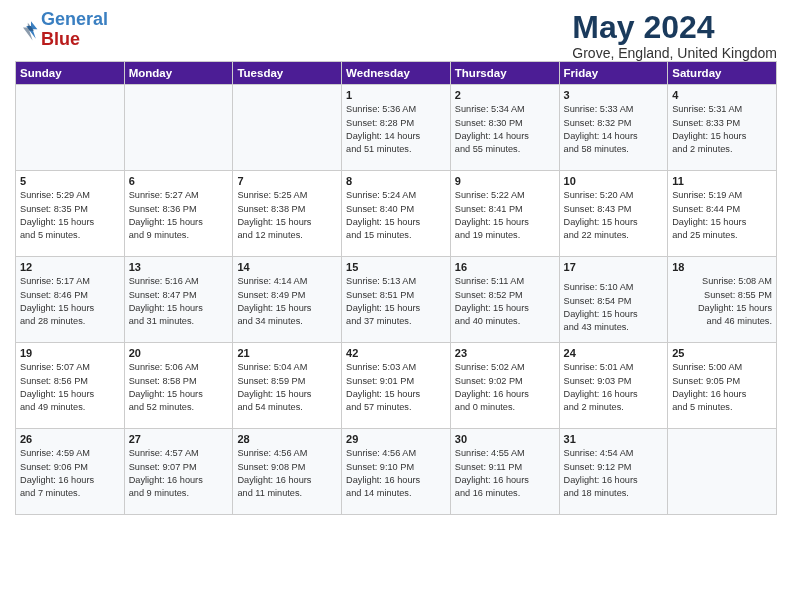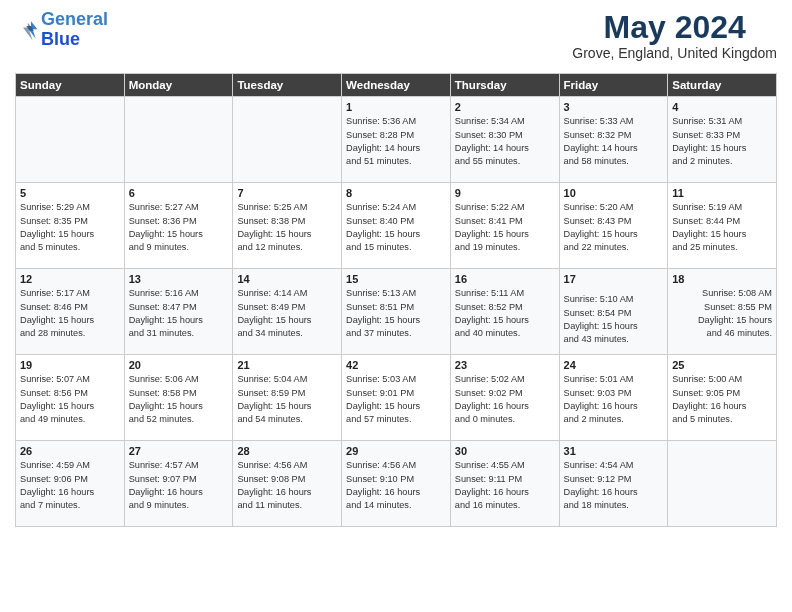--- a/index.html
+++ b/index.html
@@ -11,60 +11,60 @@
       overflow: hidden;
     }
     .container {
       width: 792px;
       padding: 10px 15px 8px 15px;
     }
     .header-row {
       display: flex;
       justify-content: space-between;
       align-items: flex-start;
-      margin-bottom: 12px;
+      margin-bottom: 0;
     }
     .logo {
       display: flex;
       align-items: center;
     }
     .logo-text {
       font-size: 18px;
       font-weight: bold;
       color: #1a3a5c;
       line-height: 1.1;
     }
     .logo-text span {
       color: #3a7fc1;
     }
     .logo-icon {
       width: 24px;
       height: 24px;
       margin-right: 2px;
     }
     .title-block {
-      text-align: center;
+      text-align: left;
     }
     .main-title {
       font-size: 32px;
       font-weight: bold;
       color: #1a3a5c;
       line-height: 1.1;
     }
     .subtitle {
       font-size: 14px;
       color: #333;
     }
     table {
       width: 100%;
       border-collapse: collapse;
       table-layout: fixed;
     }
     thead tr th {
-      background-color: #404040;
+      background-color: #4c1d95;
       color: #fff;
       font-size: 11.5px;
       font-weight: bold;
       padding: 5px 4px;
       text-align: left;
       border: 1px solid #ccc;
     }
     tbody tr td {
       border: 1px solid #ccc;
       vertical-align: top;
@@ -94,21 +94,21 @@
 
 <div class="container">
   <div class="header-row">
     <div class="logo">
       <svg class="logo-icon" viewBox="0 0 30 30">
         <polygon points="20,4 28,14 22,14 26,26 14,10 20,10" fill="#3a7fc1"></polygon>
         <polygon points="16,6 24,16 18,16 22,28 10,12 16,12" fill="#1a3a5c" opacity="0.5"></polygon>
       </svg>
       <div class="logo-text">
         <div><span>General</span></div>
-        <div><span style="color:#1d4ed8">Blue</span></div>
+        <div><span style="color:#b91c1c">Blue</span></div>
       </div>
     </div>
     <div class="title-block">
       <div class="main-title">May 2024</div>
       <div class="subtitle">Grove, England, United Kingdom</div>
     </div>
   </div>
 
   <table>
     <thead>

